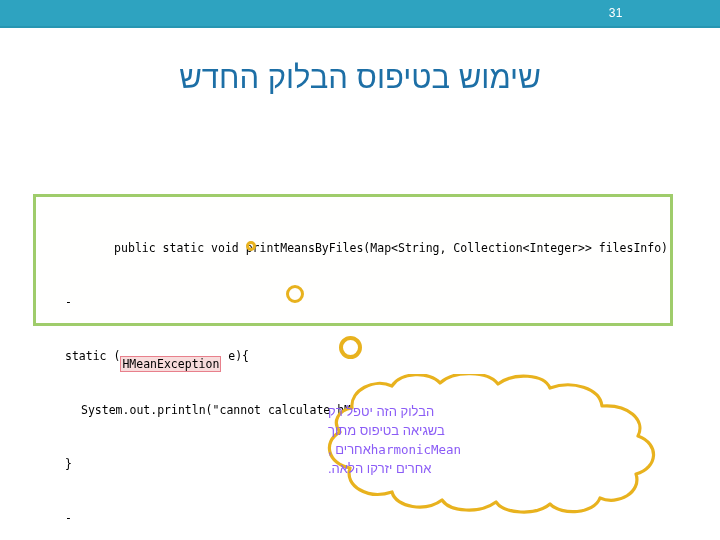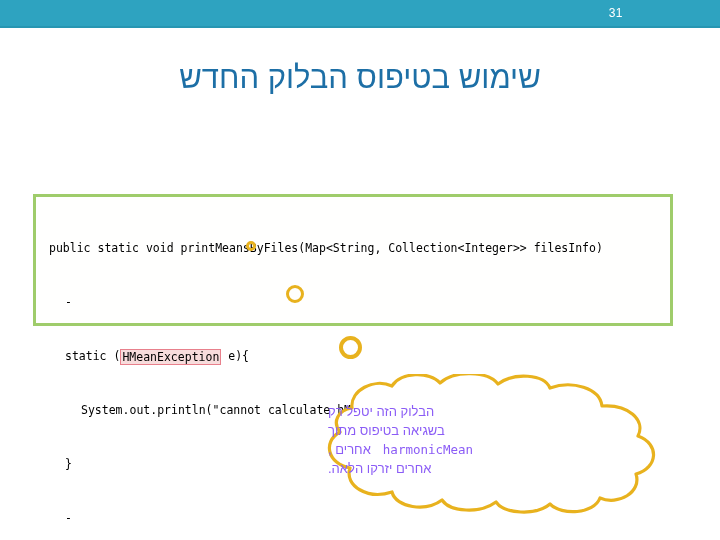--- a/index.html
+++ b/index.html
@@ -83,32 +83,32 @@
     direction: ltr;
     white-space: pre;
   }
   .code-line {
     white-space: pre;
     position: relative;
     height: 18px;
   }
   .indent1 { padding-left: 24px; }
   .indent2 { padding-left: 40px; }
-  .indent0 { padding-left: 8px; }
+  .indent0 { padding-left: 8px; text-align: right; }
 
   
   .hl-exception {
     display: inline-block;
     padding: 0 1px;
     background: #F7DCDC;
     border: 1.5px solid #E8808C;
     box-sizing: border-box;
     line-height: 14px;
     position: relative;
-    top: 1px;
+    top: 8px;
   }
 
   
   .tail {
     position: absolute;
     border-radius: 50%;
     border-style: solid;
     border-color: #E8B21E;
     background: transparent;
     box-sizing: border-box;
@@ -153,21 +153,20 @@
     color: #8b5cf6;
     font-size: 13px;
     font-family: "Liberation Sans", sans-serif;
     line-height: 19px;
   }
   .cloud-text .mono-inline {
     font-family: "DejaVu Sans Mono", "Liberation Mono", monospace;
     direction: ltr;
     unicode-bidi: embed;
     font-size: 12.5px;
-    margin-left: 12px;
   }
 </style>
 </head>
 <body>
 
 <div id="slide">
 
   <div class="top-bar">
     <div class="slide-number">31</div>
   </div>

